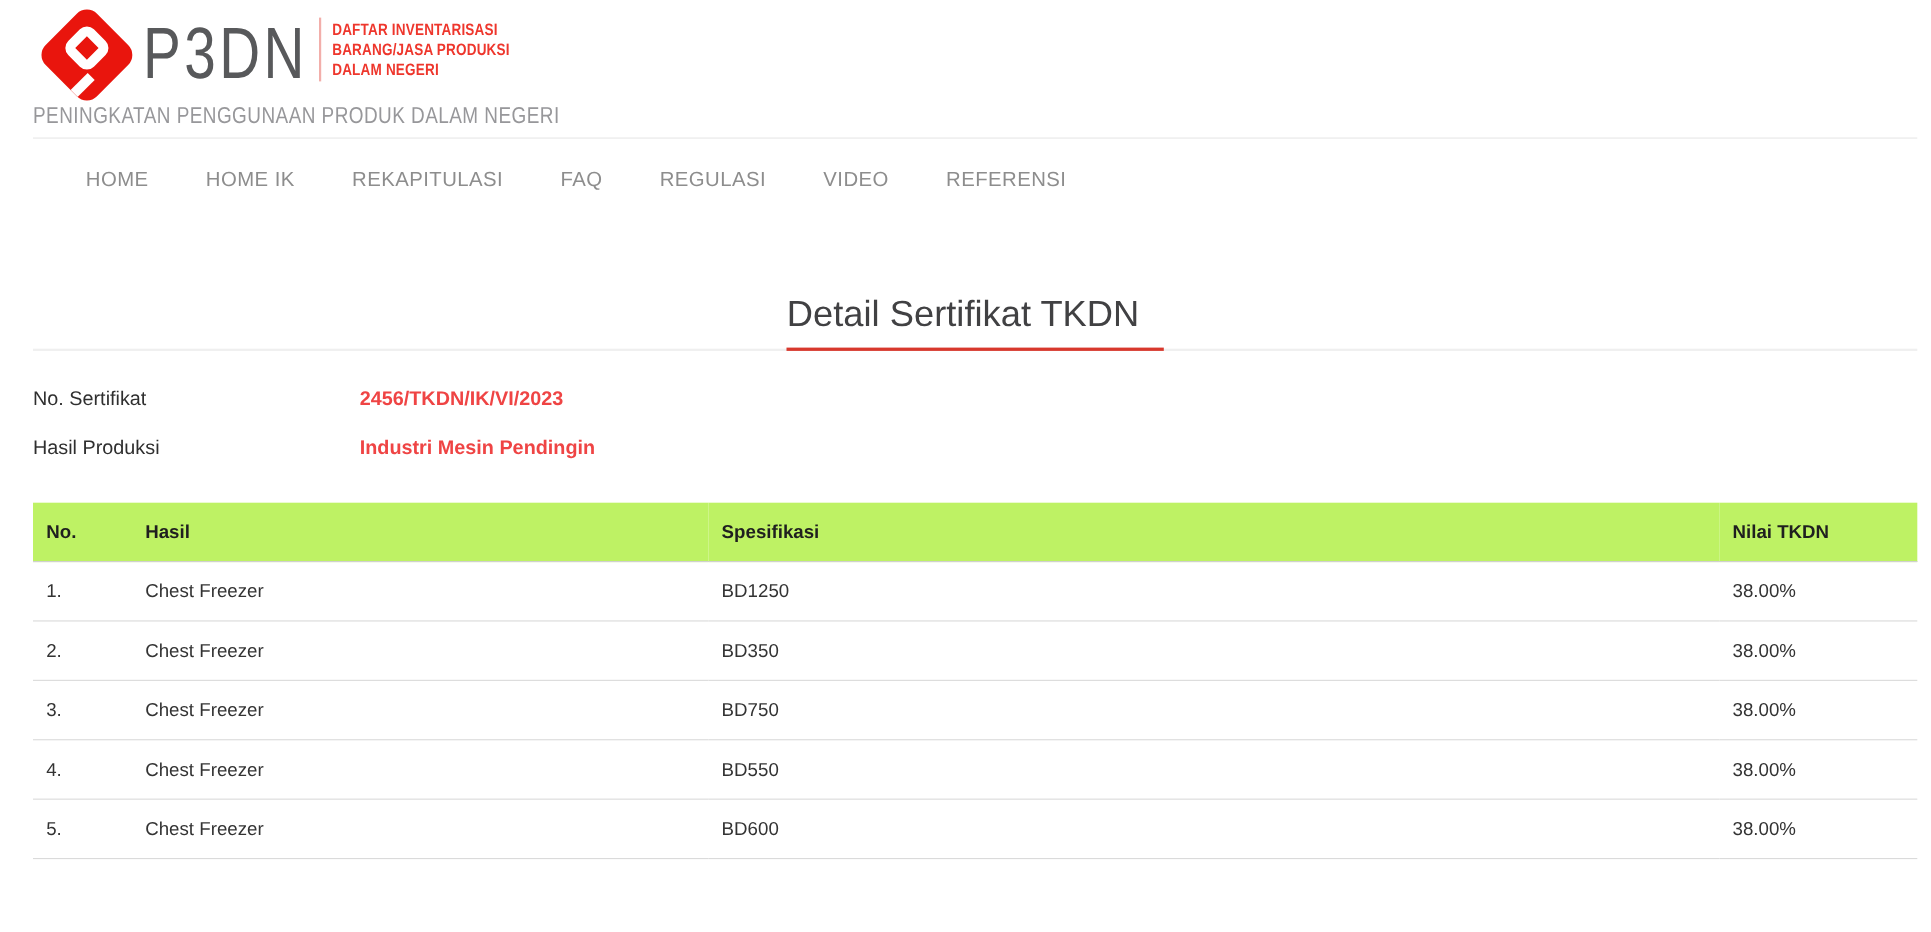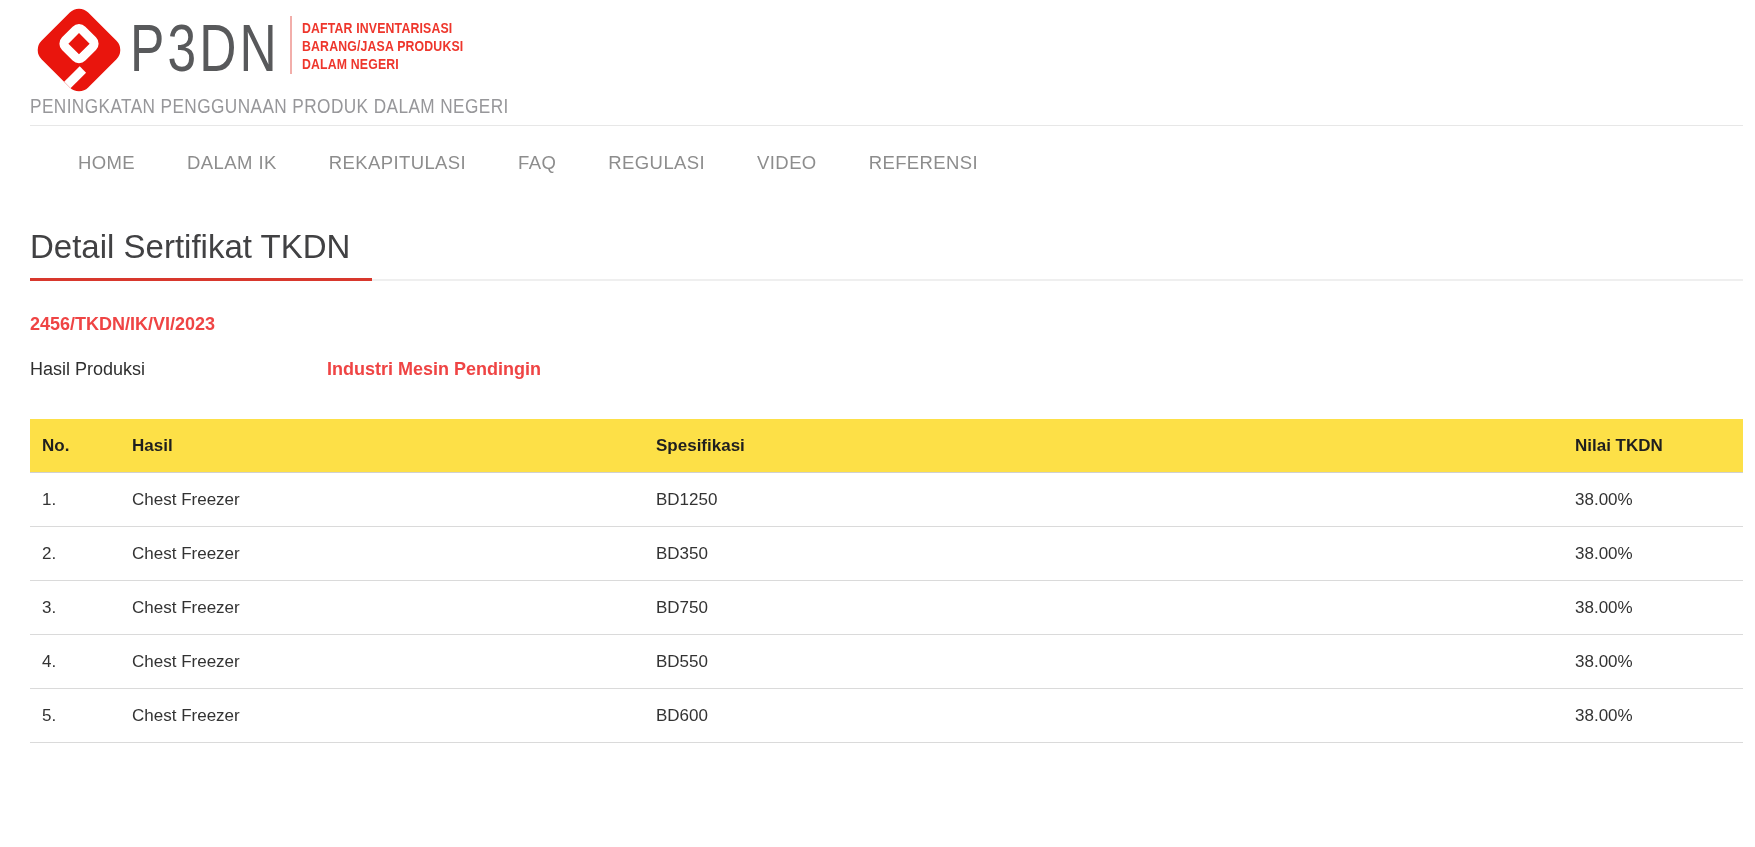--- a/index.html
+++ b/index.html
@@ -27,36 +27,36 @@
   .brand-tagline { color: #97979a; font-size: 21px; letter-spacing: 0.5px; white-space: nowrap;
                    transform: scaleX(0.82); transform-origin: left center; margin-top: 6px; }
   .header-block { border-bottom: 1px solid #e7e7e7; height: 126px; }
 
   
   .nav { display: flex; align-items: flex-end; padding: 26px 0 24px 48px; }
   .nav-item { color: #8d8d8d; font-size: 18.5px; line-height: 22px; letter-spacing: 0.4px;
               text-decoration: none; margin-right: 52px; cursor: pointer; white-space: nowrap; }
 
   
-  .title-wrap { margin-top: 30px; border-bottom: 2px solid #efefef; }
+  .title-wrap { margin-top: 68px; border-bottom: 2px solid #efefef; text-align: center; }
   .page-title { display: inline-block; font-size: 33px; line-height: 38px; font-weight: 400;
                 color: #414143; padding: 0 22px 12px 0; border-bottom: 3px solid #d8382d;
                 margin-bottom: -2px; }
 
   
   .details { margin-top: 32px; }
   .detail-row { display: flex; line-height: 22px; margin-bottom: 23px; font-size: 18px; }
   .detail-label { width: 297px; flex: 0 0 auto; color: #2f2f2f; }
   .detail-value { font-weight: 700; color: #ef4444; }
   .detail-value.red { color: #f3362c; }
 
   
   table.tkdn { width: 100%; border-collapse: collapse; table-layout: fixed; margin-top: 39px;
                font-size: 17px; }
-  table.tkdn th { background: #fde047; text-align: left; font-weight: 700; color: #1f1f1f;
+  table.tkdn th { background: #bef264; text-align: left; font-weight: 700; color: #1f1f1f;
                   padding: 15px 12px; line-height: 23px; border-bottom: 1px solid #d0d0d0; }
   table.tkdn td { padding: 15px 12px; line-height: 23px; color: #333;
                   border-bottom: 1px solid #dadada; }
   col.c-no { width: 90px; } col.c-produk { width: 524px; } col.c-spes { width: 919px; }
 </style>
 </head>
 <body>
 
 <div class="page">
 
@@ -74,34 +74,35 @@
         <div>DAFTAR INVENTARISASI</div>
         <div>BARANG/JASA PRODUKSI</div>
         <div>DALAM NEGERI</div>
       </div>
     </div>
     <div class="brand-tagline">PENINGKATAN PENGGUNAAN PRODUK DALAM NEGERI</div>
   </div>
 
   <nav class="nav">
     <a class="nav-item">HOME</a>
-    <a class="nav-item">DALAM IK</a>
+    <a class="nav-item">HOME IK</a>
     <a class="nav-item">REKAPITULASI</a>
     <a class="nav-item">FAQ</a>
     <a class="nav-item">REGULASI</a>
     <a class="nav-item">VIDEO</a>
     <a class="nav-item">REFERENSI</a>
   </nav>
 
   <div class="title-wrap">
     <h1 class="page-title">Detail Sertifikat TKDN</h1>
   </div>
 
   <div class="details">
     <div class="detail-row">
+      <span class="detail-label">No. Sertifikat</span>
       <span class="detail-value">2456/TKDN/IK/VI/2023</span>
     </div>
     <div class="detail-row">
       <span class="detail-label">Hasil Produksi</span>
       <span class="detail-value">Industri Mesin Pendingin</span>
     </div>
   </div>
 
   <table class="tkdn">
     <colgroup>

